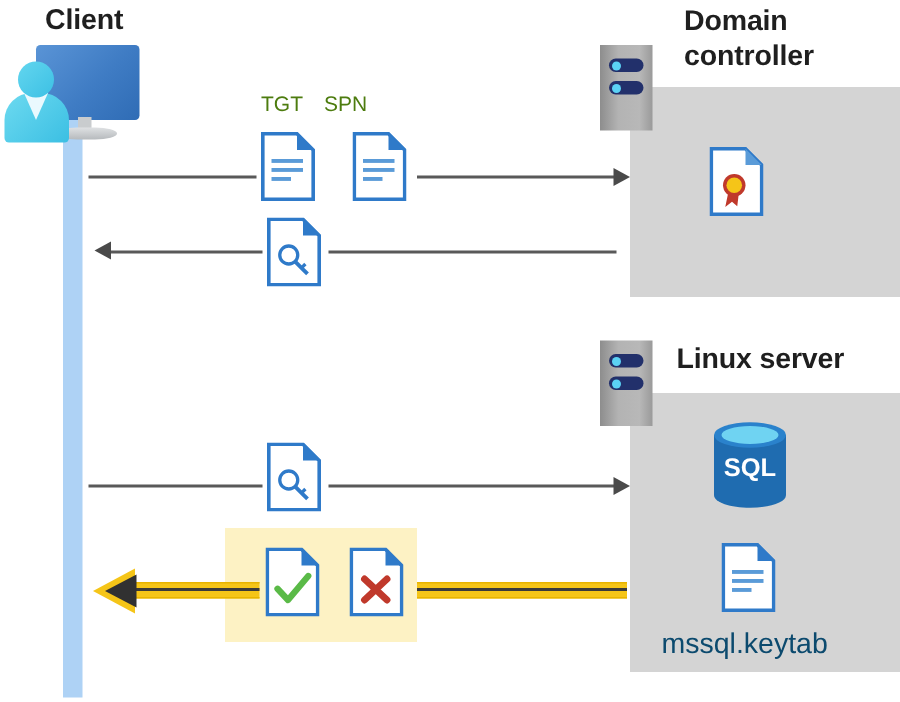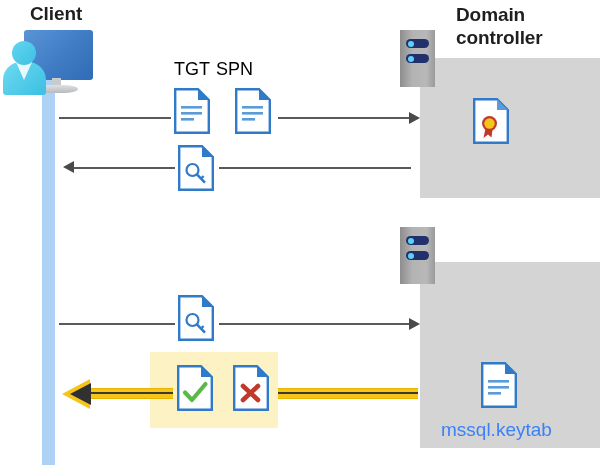--- a/index.html
+++ b/index.html
@@ -25,28 +25,28 @@
     color: #1f1f1f;
     font-size: 19px;
     line-height: 23px;
     letter-spacing: -0.1px;
   }
   #client-title { left: 30px; top: 2px; }
   #dc-title { left: 456px; top: 3px; width: 150px; }
   #linux-title { left: 451px; top: 228px; width: 150px; }
 
   .plain-label {
-    color: #000000;
-    font-size: 18px;
+    color: #4d7c0f;
+    font-size: 14px;
     line-height: 21px;
   }
   #tgt-label { left: 174px; top: 59px; }
   #spn-label { left: 216px; top: 59px; }
   #accepted-denied-label { left: 142px; top: 434px; font-size: 19px; color: #3d3d3d;}
-  #keytab-label { left: 441px; top: 419px; font-size: 19px; color: #3b82f6; }
+  #keytab-label { left: 441px; top: 419px; font-size: 19px; color: #0c4a6e; }
 
   
   .gray-panel { background: #d4d4d4; }
   #dc-panel { left: 420px; top: 58px; width: 180px; height: 140px; }
   #linux-panel { left: 420px; top: 262px; width: 180px; height: 186px; }
 
   
   .server-icon {
     width: 35px; height: 57px;
     background: linear-gradient(to right, #8d8d8d 0%, #b3b3b3 35%, #b8b8b8 75%, #9a9a9a 100%);
@@ -204,20 +204,21 @@
 </head>
 <body>
 
 <div id="canvas">
 
   <div class="abs gray-panel" id="dc-panel"></div>
   <div class="abs gray-panel" id="linux-panel"></div>
 
   <div class="abs title-bold" id="client-title">Client</div>
   <div class="abs title-bold" id="dc-title">Domain controller</div>
+  <div class="abs title-bold" id="linux-title">Linux server</div>
 
   <div class="abs" id="client-lifeline"></div>
   <div class="abs" id="client-monitor-screen"></div>
   <div class="abs" id="client-monitor-neck"></div>
   <div class="abs" id="client-monitor-base"></div>
   <div class="abs" id="client-person-body"></div>
   <div class="abs" id="client-person-collar"></div>
   <div class="abs" id="client-person-head"></div>
 
   <div class="abs server-icon" id="dc-server">
@@ -320,14 +321,22 @@
   <div class="abs doc" id="doc-keytab">
     <svg viewBox="0 0 36 46">
       <path d="M1.2 1.2 H24 L34.8 12 V44.8 H1.2 Z" fill="#ffffff" stroke="#2f7ac9" stroke-width="2.4"></path>
       <path d="M24 1.2 L34.8 12 H24 Z" fill="#2f7ac9"></path>
       <rect x="7" y="18" width="21" height="2.6" fill="#5a9bd8"></rect>
       <rect x="7" y="24" width="21" height="2.6" fill="#5a9bd8"></rect>
       <rect x="7" y="30" width="13" height="2.6" fill="#5a9bd8"></rect>
     </svg>
   </div>
 
+  <div class="abs" id="sql-icon">
+    <svg viewBox="0 0 54 58">
+      <path d="M3 9 V49 C3 54 14 57.5 27 57.5 C40 57.5 51 54 51 49 V9 Z" fill="#1f6cb0"></path>
+      <ellipse cx="27" cy="9" rx="24" ry="8.5" fill="#2a82cc"></ellipse>
+      <ellipse cx="27" cy="9" rx="19" ry="6" fill="#6fd3f2"></ellipse>
+      <text x="27" y="36" font-family="Liberation Sans, sans-serif" font-size="17" font-weight="bold" fill="#ffffff" text-anchor="middle">SQL</text>
+    </svg>
+  </div>
 
 </div>
 
 </body></html>

